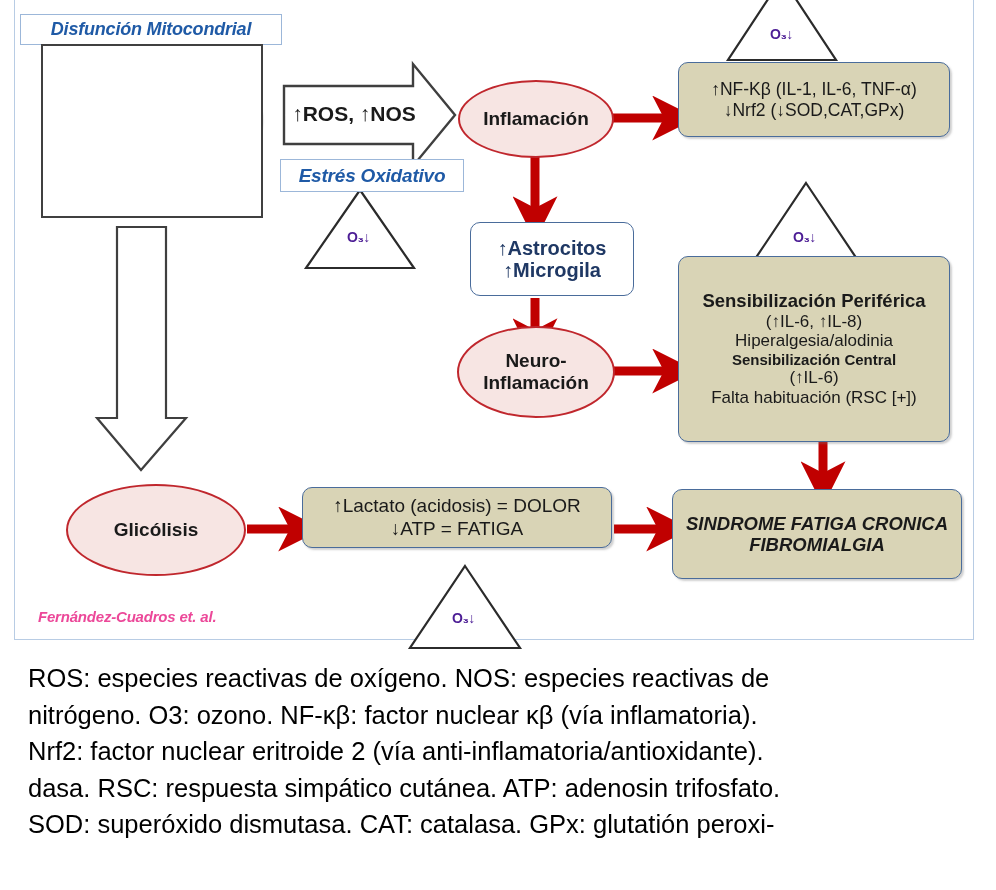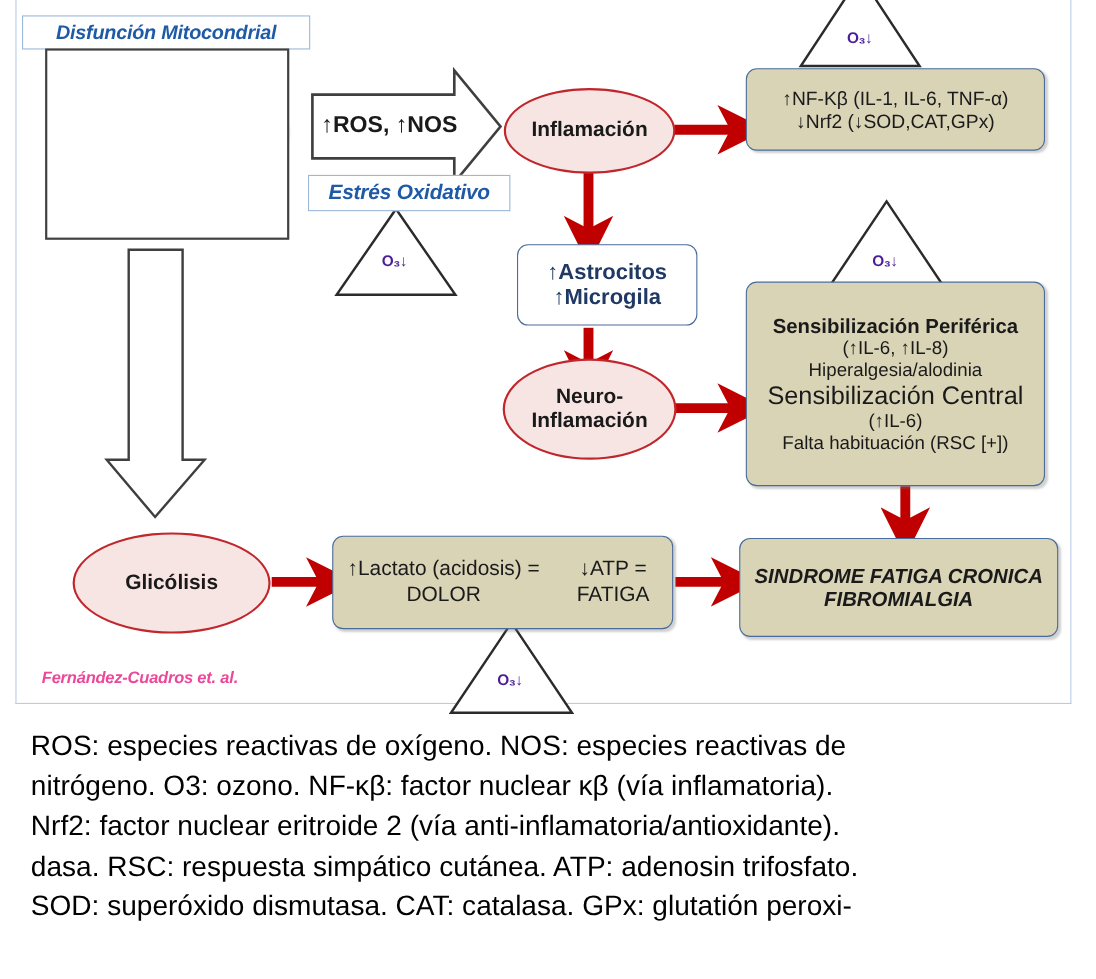--- a/index.html
+++ b/index.html
@@ -176,35 +176,35 @@
   <div class="abs roundwhite ctr" style="left:470px;top:222px;width:164px;height:74px;font-size:20px;flex-direction:column;">
     <span>↑Astrocitos</span>
     <span>↑Microgila</span>
   </div>
 
   <div class="abs ellipse ctr" style="left:457px;top:326px;width:158px;height:92px;font-size:19px;flex-direction:column;">
     <span>Neuro-</span>
     <span>Inflamación</span>
   </div>
 
-  <div class="abs beige ctr" style="left:302px;top:487px;width:310px;height:85px;font-size:19px;flex-direction:row;">
+  <div class="abs beige ctr" style="left:302px;top:487px;width:310px;height:61px;font-size:19px;flex-direction:column;">
     <span>↑Lactato (acidosis) = DOLOR</span>
     <span>↓ATP = FATIGA</span>
   </div>
 
   <div class="abs beige ctr" style="left:678px;top:62px;width:272px;height:75px;font-size:17.5px;flex-direction:column;">
     <span>↑NF-Κβ (IL-1, IL-6, TNF-α)</span>
     <span>↓Nrf2 (↓SOD,CAT,GPx)</span>
   </div>
 
   <div class="abs beige ctr" style="left:678px;top:256px;width:272px;height:186px;font-size:17px;flex-direction:column;">
     <span style="font-weight:bold;font-size:18.5px;">Sensibilización Periférica</span>
     <span>(↑IL-6, ↑IL-8)</span>
     <span>Hiperalgesia/alodinia</span>
-    <span style="font-weight:normal;font-size:23px;">Sensibilización Central</span>
+    <span style="font-weight:bold;font-size:15px;">Sensibilización Central</span>
     <span>(↑IL-6)</span>
     <span>Falta habituación (RSC [+])</span>
   </div>
 
   <div class="abs beige ctr" style="left:672px;top:489px;width:290px;height:90px;font-size:18.5px;
               font-weight:bold;font-style:italic;flex-direction:column;">
     <span>SINDROME FATIGA CRONICA</span>
     <span>FIBROMIALGIA</span>
   </div>
 

